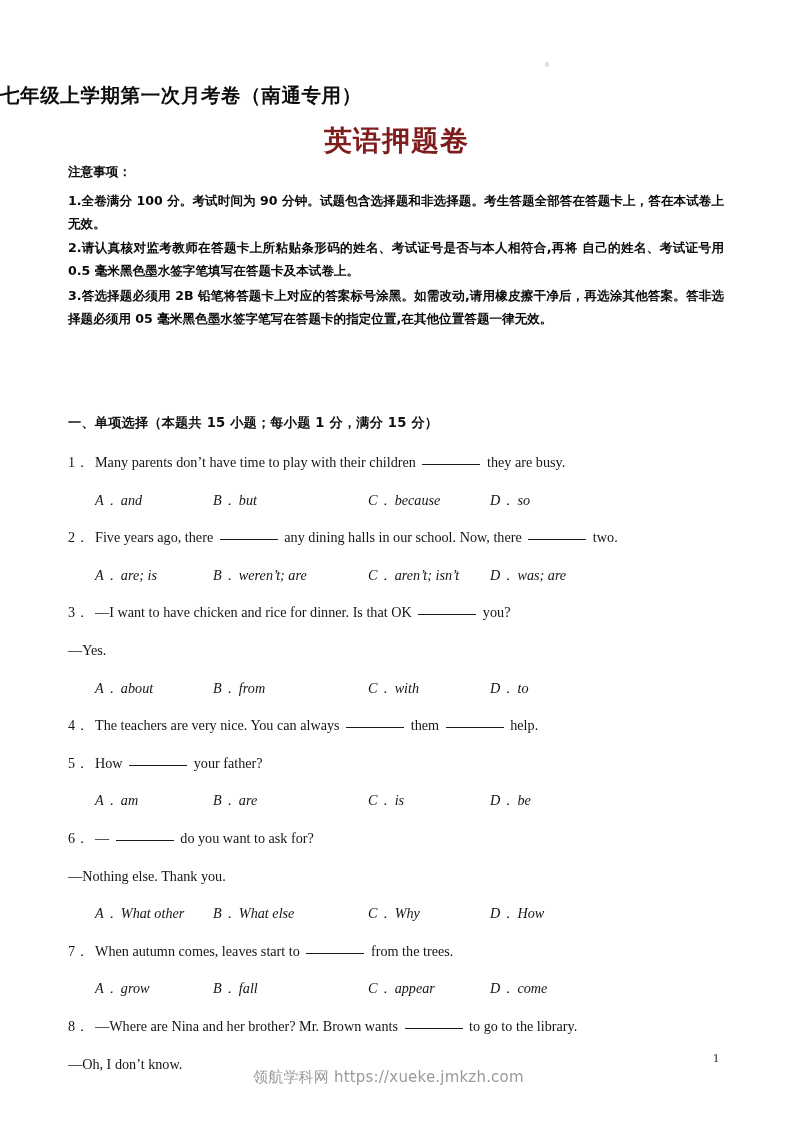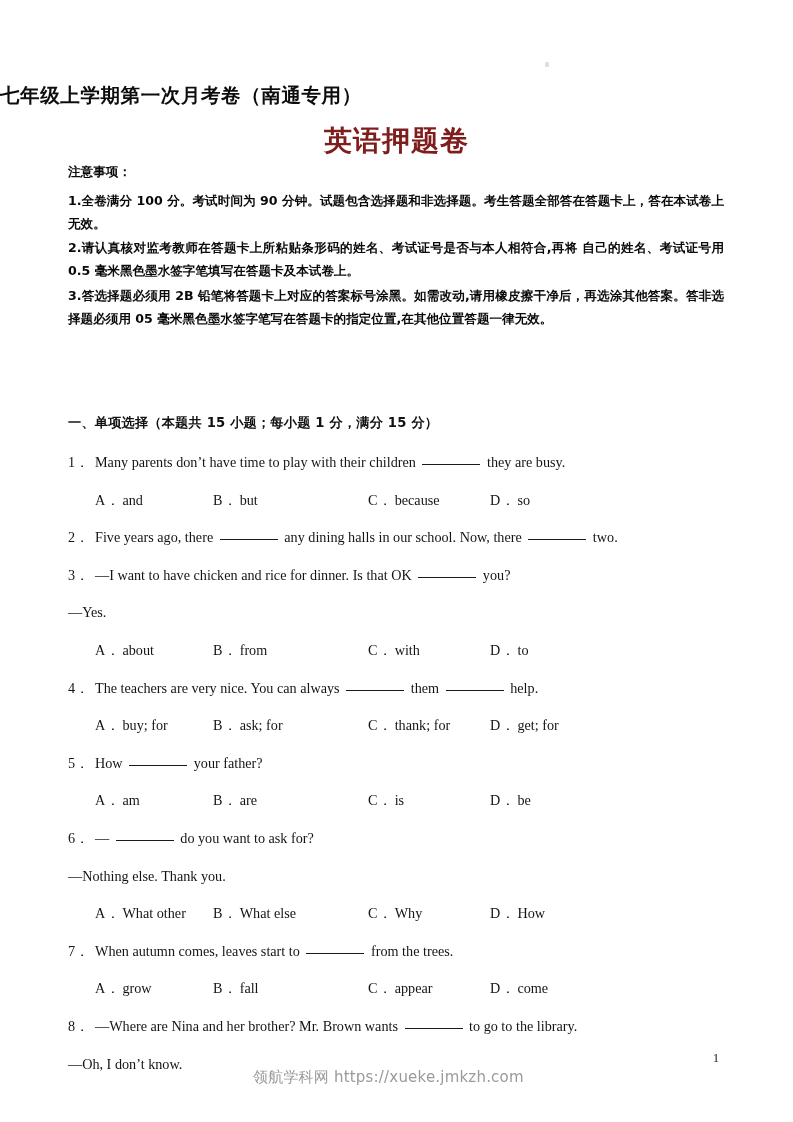--- a/index.html
+++ b/index.html
@@ -147,20 +147,21 @@
   .opt-row {
     position: relative;
     height: 37.6px;
     line-height: 37.6px;
     white-space: nowrap;
   }
   .opt {
     position: absolute;
     top: 0;
     white-space: nowrap;
+    font-style: italic;
   }
   .opt .lbl { letter-spacing: 0.5px; }
   .opt .txt { margin-left: 2px; }
   .opt-a { left: 27px; }
   .opt-b { left: 145px; }
   .opt-c { left: 280px; margin-left: 20px; }
   .opt-d { left: 422px; }
 
   
   .page-number {
@@ -209,39 +210,39 @@
         <div class="q-line"><span class="q-num">1．</span><span class="q-text">Many parents don’t have time to play with their children </span><span class="blank"></span><span class="q-text"> they are busy.</span></div>
         <div class="opt-row">
           <span class="opt opt-a"><span class="lbl">A．</span><span class="txt">and</span></span>
           <span class="opt opt-b"><span class="lbl">B．</span><span class="txt">but</span></span>
           <span class="opt opt-c"><span class="lbl">C．</span><span class="txt">because</span></span>
           <span class="opt opt-d"><span class="lbl">D．</span><span class="txt">so</span></span>
         </div>
       </div>
       <div class="q-block">
         <div class="q-line"><span class="q-num">2．</span><span class="q-text">Five years ago, there </span><span class="blank"></span><span class="q-text"> any dining halls in our school. Now, there </span><span class="blank"></span><span class="q-text"> two.</span></div>
+        <div class="opt-row">
+          <span class="opt opt-a"><span class="lbl">A．</span><span class="txt">are; is</span></span>
+          <span class="opt opt-b"><span class="lbl">B．</span><span class="txt">weren’t; are</span></span>
+          <span class="opt opt-c"><span class="lbl">C．</span><span class="txt">aren’t; isn’t</span></span>
+          <span class="opt opt-d"><span class="lbl">D．</span><span class="txt">was; are</span></span>
+        </div>
       </div>
       <div class="q-block">
         <div class="q-line"><span class="q-num">3．</span><span class="q-text">—I want to have chicken and rice for dinner. Is that OK </span><span class="blank"></span><span class="q-text"> you?</span></div>
         <div class="q-cont">—Yes.</div>
         <div class="opt-row">
           <span class="opt opt-a"><span class="lbl">A．</span><span class="txt">about</span></span>
           <span class="opt opt-b"><span class="lbl">B．</span><span class="txt">from</span></span>
           <span class="opt opt-c"><span class="lbl">C．</span><span class="txt">with</span></span>
           <span class="opt opt-d"><span class="lbl">D．</span><span class="txt">to</span></span>
         </div>
       </div>
       <div class="q-block">
         <div class="q-line"><span class="q-num">4．</span><span class="q-text">The teachers are very nice. You can always </span><span class="blank"></span><span class="q-text"> them </span><span class="blank"></span><span class="q-text"> help.</span></div>
-        <div class="opt-row">
-          <span class="opt opt-a"><span class="lbl">A．</span><span class="txt">buy; for</span></span>
-          <span class="opt opt-b"><span class="lbl">B．</span><span class="txt">ask; for</span></span>
-          <span class="opt opt-c"><span class="lbl">C．</span><span class="txt">thank; for</span></span>
-          <span class="opt opt-d"><span class="lbl">D．</span><span class="txt">get; for</span></span>
-        </div>
       </div>
       <div class="q-block">
         <div class="q-line"><span class="q-num">5．</span><span class="q-text">How </span><span class="blank"></span><span class="q-text"> your father?</span></div>
         <div class="opt-row">
           <span class="opt opt-a"><span class="lbl">A．</span><span class="txt">am</span></span>
           <span class="opt opt-b"><span class="lbl">B．</span><span class="txt">are</span></span>
           <span class="opt opt-c"><span class="lbl">C．</span><span class="txt">is</span></span>
           <span class="opt opt-d"><span class="lbl">D．</span><span class="txt">be</span></span>
         </div>
       </div>

